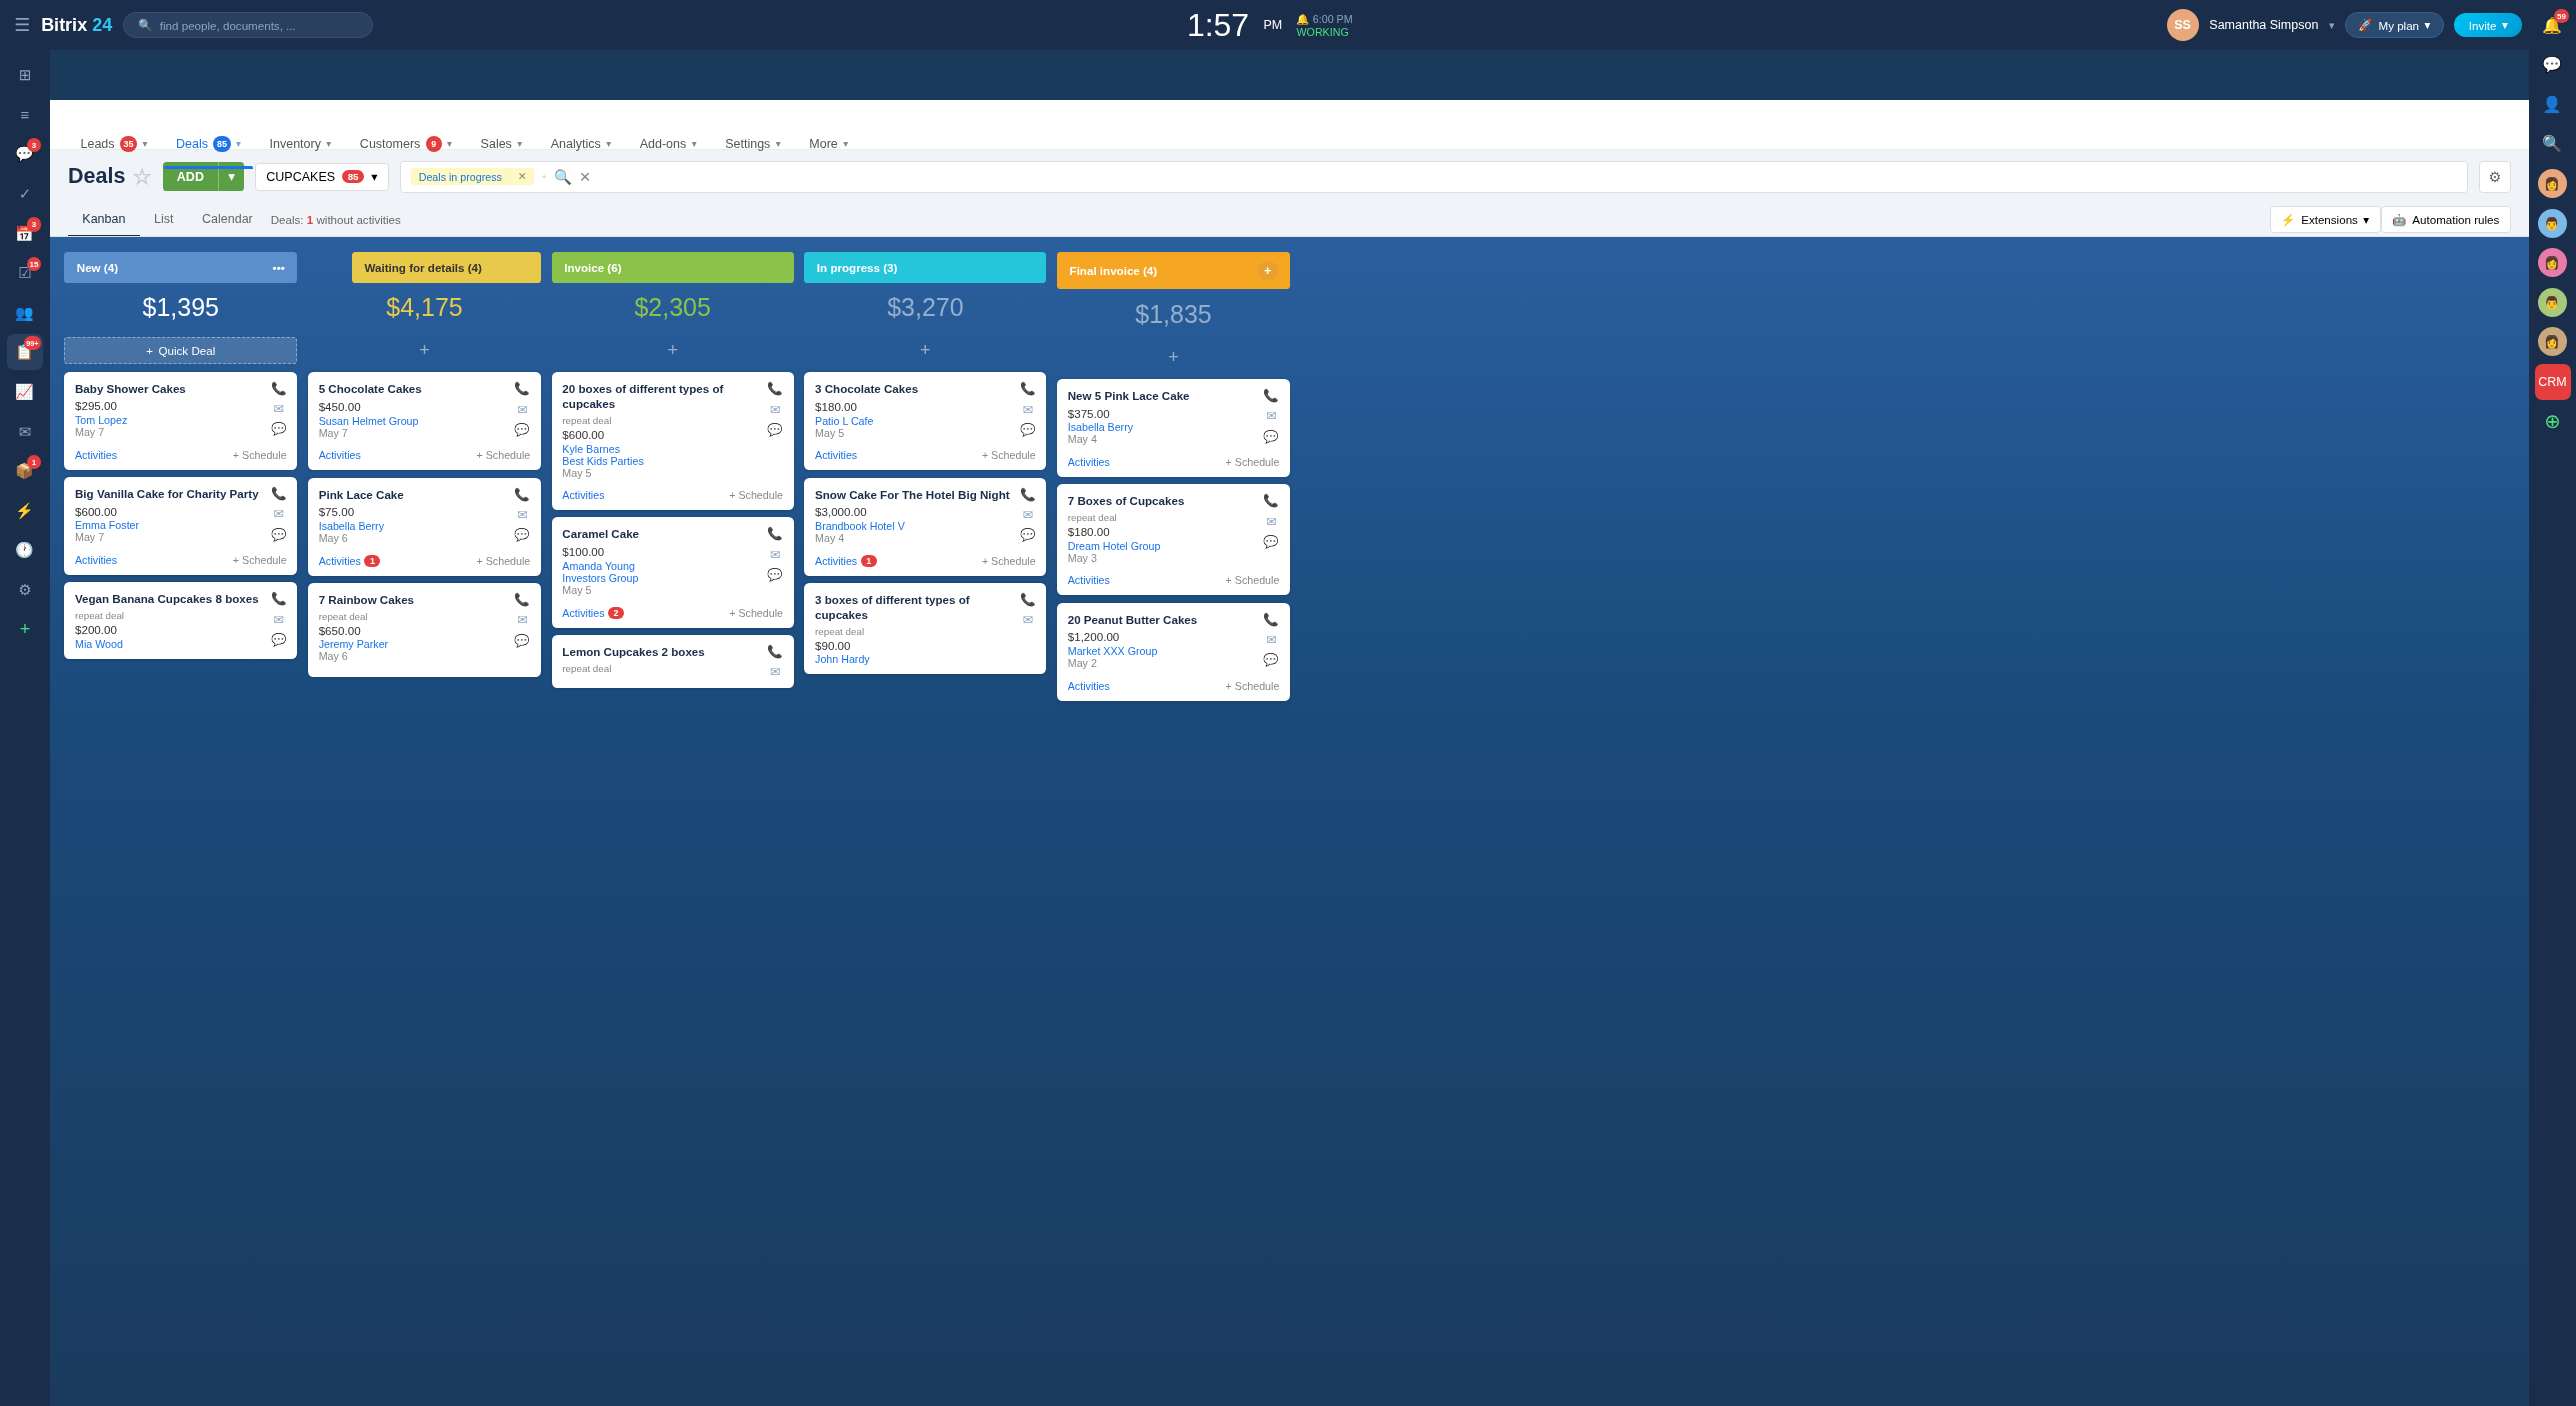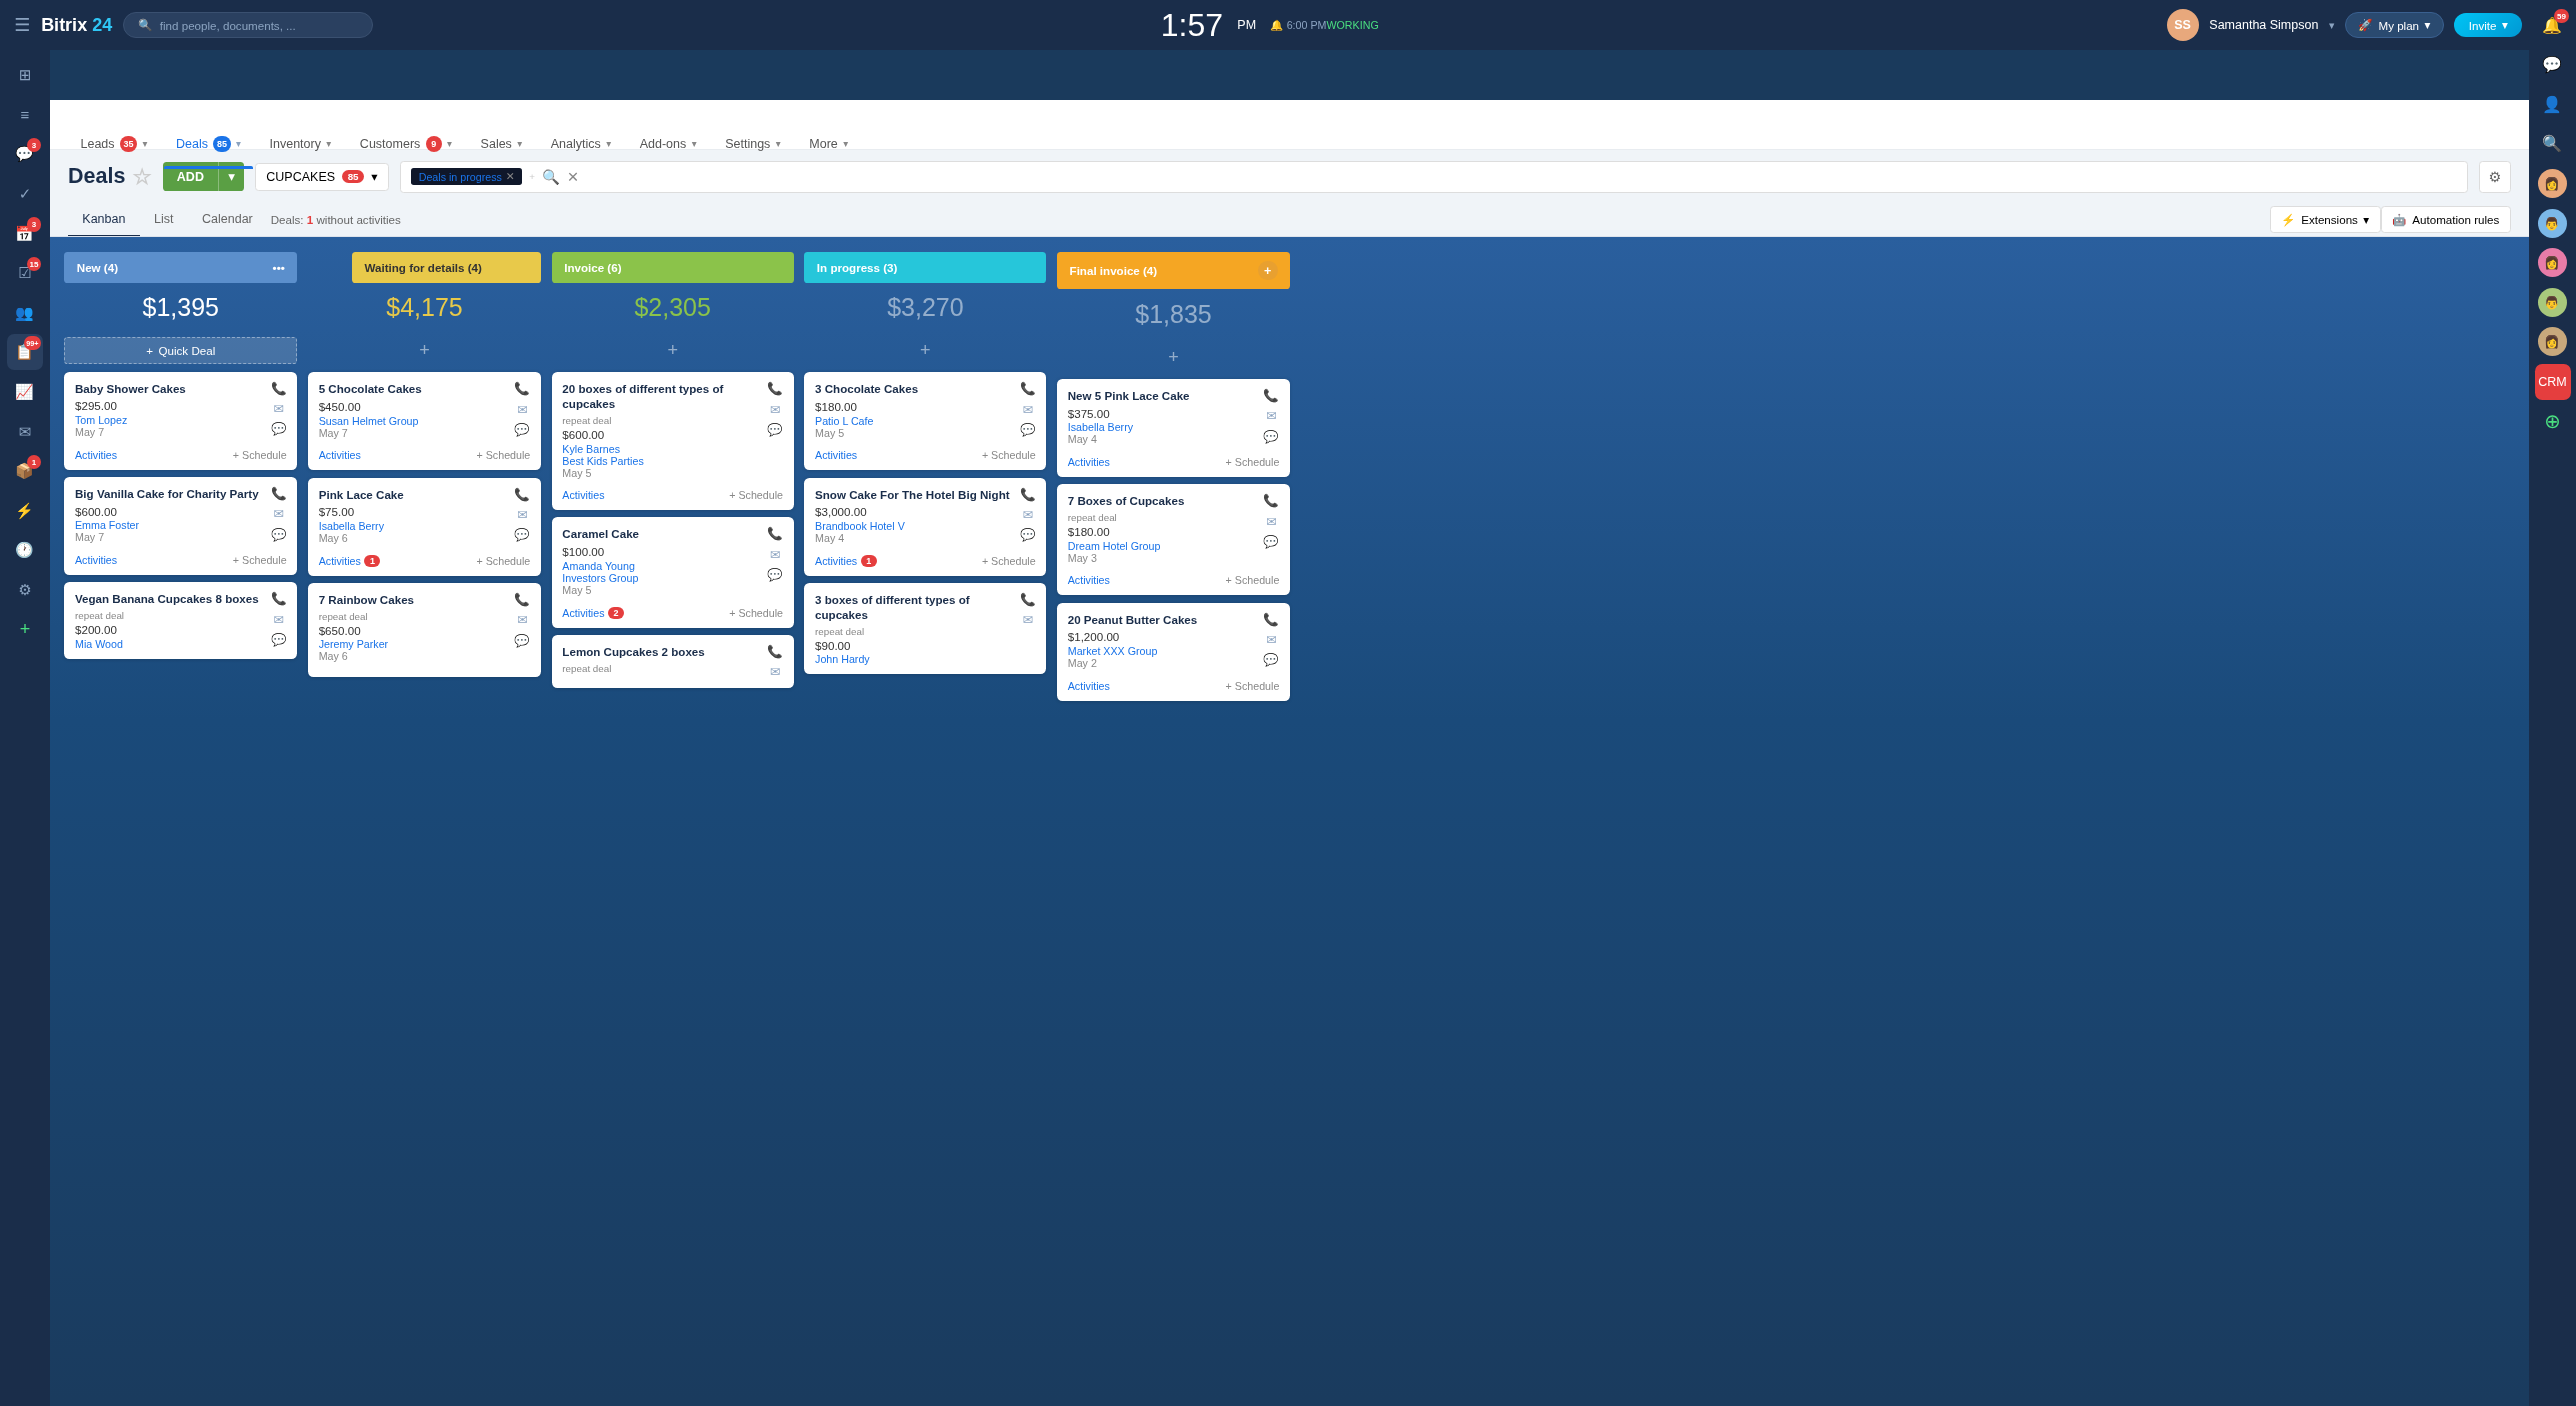--- a/index.html
+++ b/index.html
@@ -33,21 +33,21 @@
       flex: 1;
       display: flex;
       justify-content: center;
       align-items: center;
       gap: 14.3px;
     }
     .top-nav .time { color: white; font-size: 32px; font-weight: 300; }
     .top-nav .time-ampm { color: white; font-size: 12.5px; }
     .top-nav .work-status {
       display: flex;
-      flex-direction: row;
+      flex-direction: column;
       font-size: 10.7px;
       color: #8ba3c0;
     }
     .top-nav .work-status .status-working { color: #4ade80; }
     .top-nav .user-section {
       display: flex;
       align-items: center;
       gap: 10.7px;
     }
     .avatar { width: 32px; height: 32px; border-radius: 50%; background: #e8a87c; overflow: hidden; display: flex; align-items: center; justify-content: center; color: white; font-size: 12.5px; font-weight: 600; }
@@ -278,28 +278,28 @@
       background: white;
       border: 0.9px solid #ddd;
       border-radius: 3.6px;
       padding: 5.4px 10.7px;
       display: flex;
       align-items: center;
       gap: 7.2px;
       min-height: 32px;
     }
     .filter-tag {
-      background: #0f172a;
+      background: #fef9c3;
       color: #1a73e8;
       border-radius: 2.7px;
       padding: 1.8px 7.2px;
       font-size: 10.7px;
       display: flex;
       align-items: center;
-      gap: 4px;
+      gap: 16px;
     }
     .filter-tag .close { color: #888; cursor: pointer; }
     .btn-settings {
       background: white;
       border: 0.9px solid #ddd;
       border-radius: 3.6px;
       width: 32px; height: 32px;
       display: flex;
       align-items: center;
       justify-content: center;

